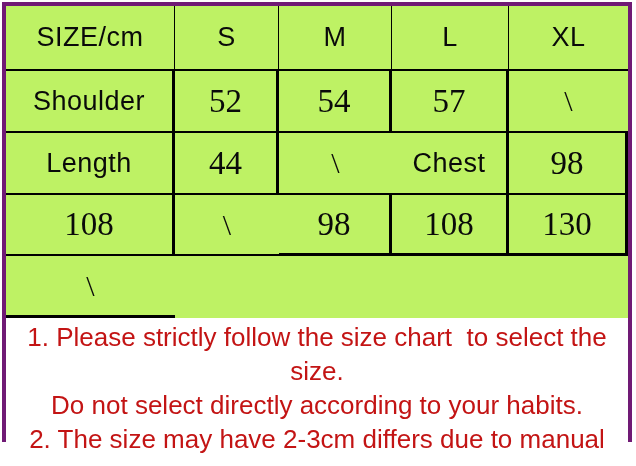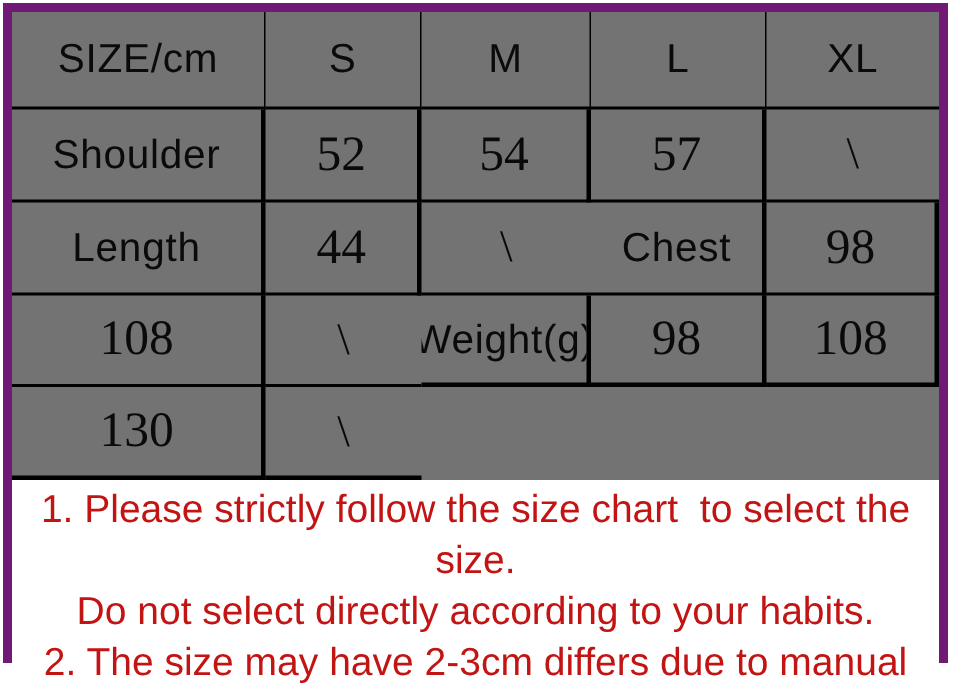--- a/index.html
+++ b/index.html
@@ -14,25 +14,25 @@
     background: #ffffff;
     overflow: hidden;
   }
   .chart {
     position: absolute;
     left: 2px;
     top: 2px;
     width: 630px;
     height: 440px;
     box-sizing: border-box;
-    border: 6px solid #701a75;
+    border: 4px solid #701a75;
     display: grid;
     grid-template-columns: 169px 104px 113px 117px 1fr;
     grid-template-rows: 65px 62px 62px 61px 62px 1fr;
-    background: #737373;
+    background: #bef264;
   }
   .cell {
     box-sizing: border-box;
     display: flex;
     align-items: center;
     justify-content: center;
     color: #0a0a0a;
     overflow: hidden;
   }
   
@@ -102,21 +102,20 @@
 
     <div class="cell bcell label">Length</div>
     <div class="cell bcell num">44</div>
     <div class="cell bcell slash last-col">\</div>
 
     <div class="cell bcell label">Chest</div>
     <div class="cell bcell num">98</div>
     <div class="cell bcell num">108</div>
     <div class="cell bcell slash last-col">\</div>
 
-    <div class="cell bcell label row-last">Weight(g)</div>
     <div class="cell bcell num row-last">98</div>
     <div class="cell bcell num row-last">108</div>
     <div class="cell bcell num row-last">130</div>
     <div class="cell bcell slash last-col row-last">\</div>
 
     <div class="notes">
       <div class="note-line">1. Please strictly follow the size chart  to select the size.</div>
       <div class="note-line">Do not select directly according to your habits.</div>
       <div class="note-line">2. The size may have 2-3cm differs due to manual</div>
     </div>

